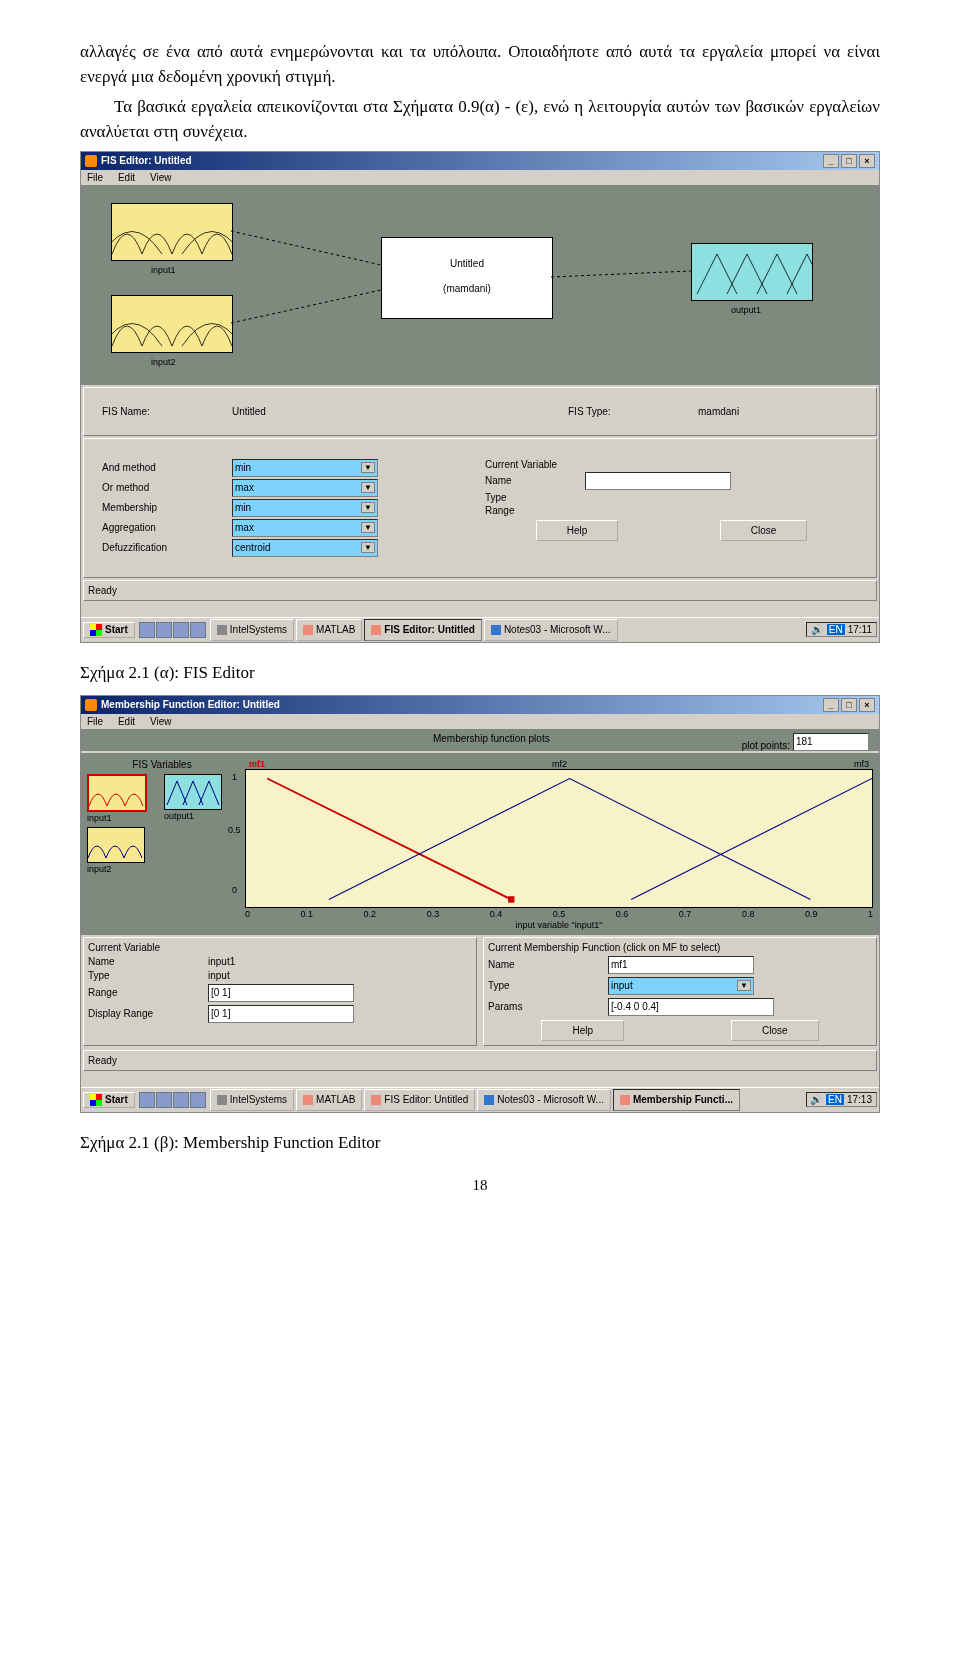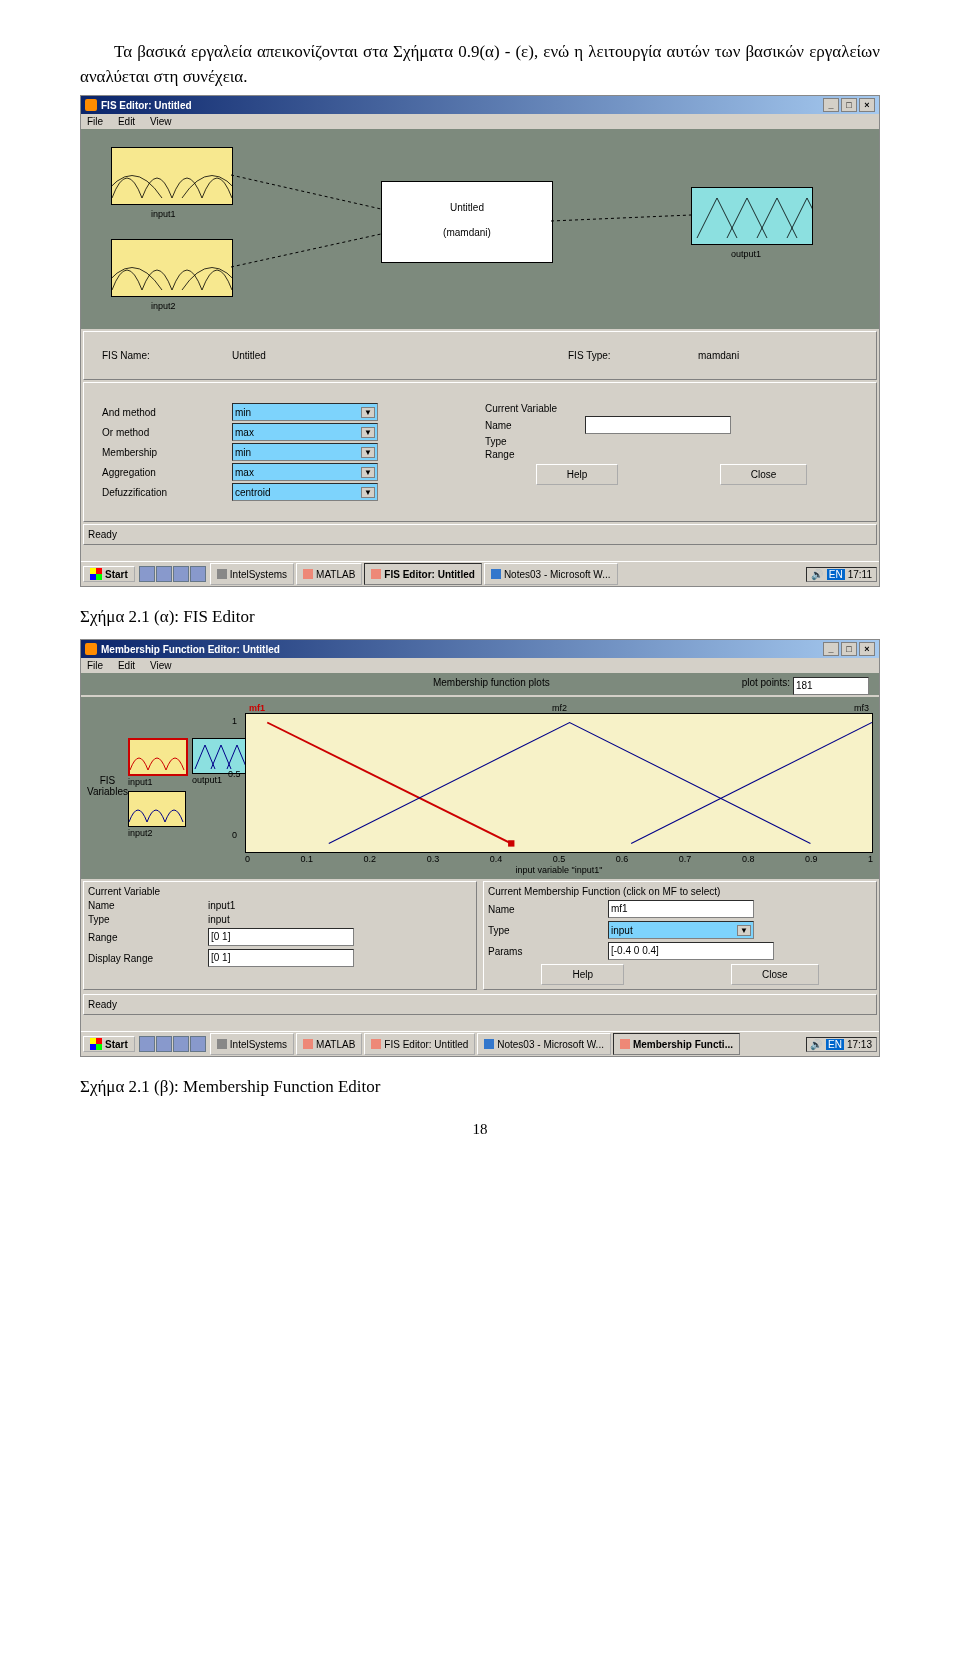--- a/index.html
+++ b/index.html
@@ -223,21 +223,21 @@
   .workarea2 {
     background: #7d8a7d;
     padding: 6px;
     display: flex;
     gap: 8px;
     height: 170px;
   }
   .fisvars {
     width: 150px;
     display: flex;
-    align-items: center;
+    flex-direction: column;
   }
   .fisvarslabel { font-size: 10px; text-align: center; margin-bottom: 4px; color: #000; }
   .varicons { display: grid; grid-template-columns: 1fr 1fr; gap: 4px; }
   .varicon {
     width: 56px; height: 34px;
     border: 1.5px solid #000;
   }
   .varicon.sel2 { border: 2.5px solid #c00; }
   .varicon.in { background: #f7e88f; }
   .varicon.out { background: #8ce0e0; }
@@ -248,21 +248,21 @@
     border: 1px solid #000;
     position: relative;
   }
   .plotheader {
     display: flex;
     justify-content: space-between;
     font-size: 10px;
     color: #000;
     margin-bottom: 2px;
   }
-  .plotheader .plotpts { display: flex; align-items: flex-start; gap: 3px; }
+  .plotheader .plotpts { display: flex; align-items: flex-end; gap: 3px; }
   .plotheader .plotpts .inp { width: 70px; }
   .axislbl { position: absolute; font-size: 9px; color: #000; }
   .panels2 {
     background: #d4d0c8;
     display: grid;
     grid-template-columns: 1fr 1fr;
     gap: 2px;
   }
   .panel2 {
     border: 1px solid #808080;
@@ -283,20 +283,21 @@
     padding: 4px;
     font-size: 10px;
   }
   .spacer { height: 14px; }
   .ticon { width: 10px; height: 10px; background: #888; }
 </style>
 </head>
 <body>
 
 <div class="page">
+  <div class="para">αλλαγές σε ένα από αυτά ενημερώνονται και τα υπόλοιπα. Οποιαδήποτε από αυτά τα εργαλεία μπορεί να είναι ενεργά μια δεδομένη χρονική στιγμή.</div>
   <div class="para indent">Τα βασικά εργαλεία απεικονίζονται στα Σχήματα 0.9(α) - (ε), ενώ η λειτουργία αυτών των βασικών εργαλείων αναλύεται στη συνέχεια.</div>
 
   <div class="screenshot">
     <div class="titlebar">
       <div class="icon"></div>
       <span>FIS Editor: Untitled</span>
       <div class="right">
         <div class="winbtn">_</div>
         <div class="winbtn">□</div>
         <div class="winbtn">×</div>

